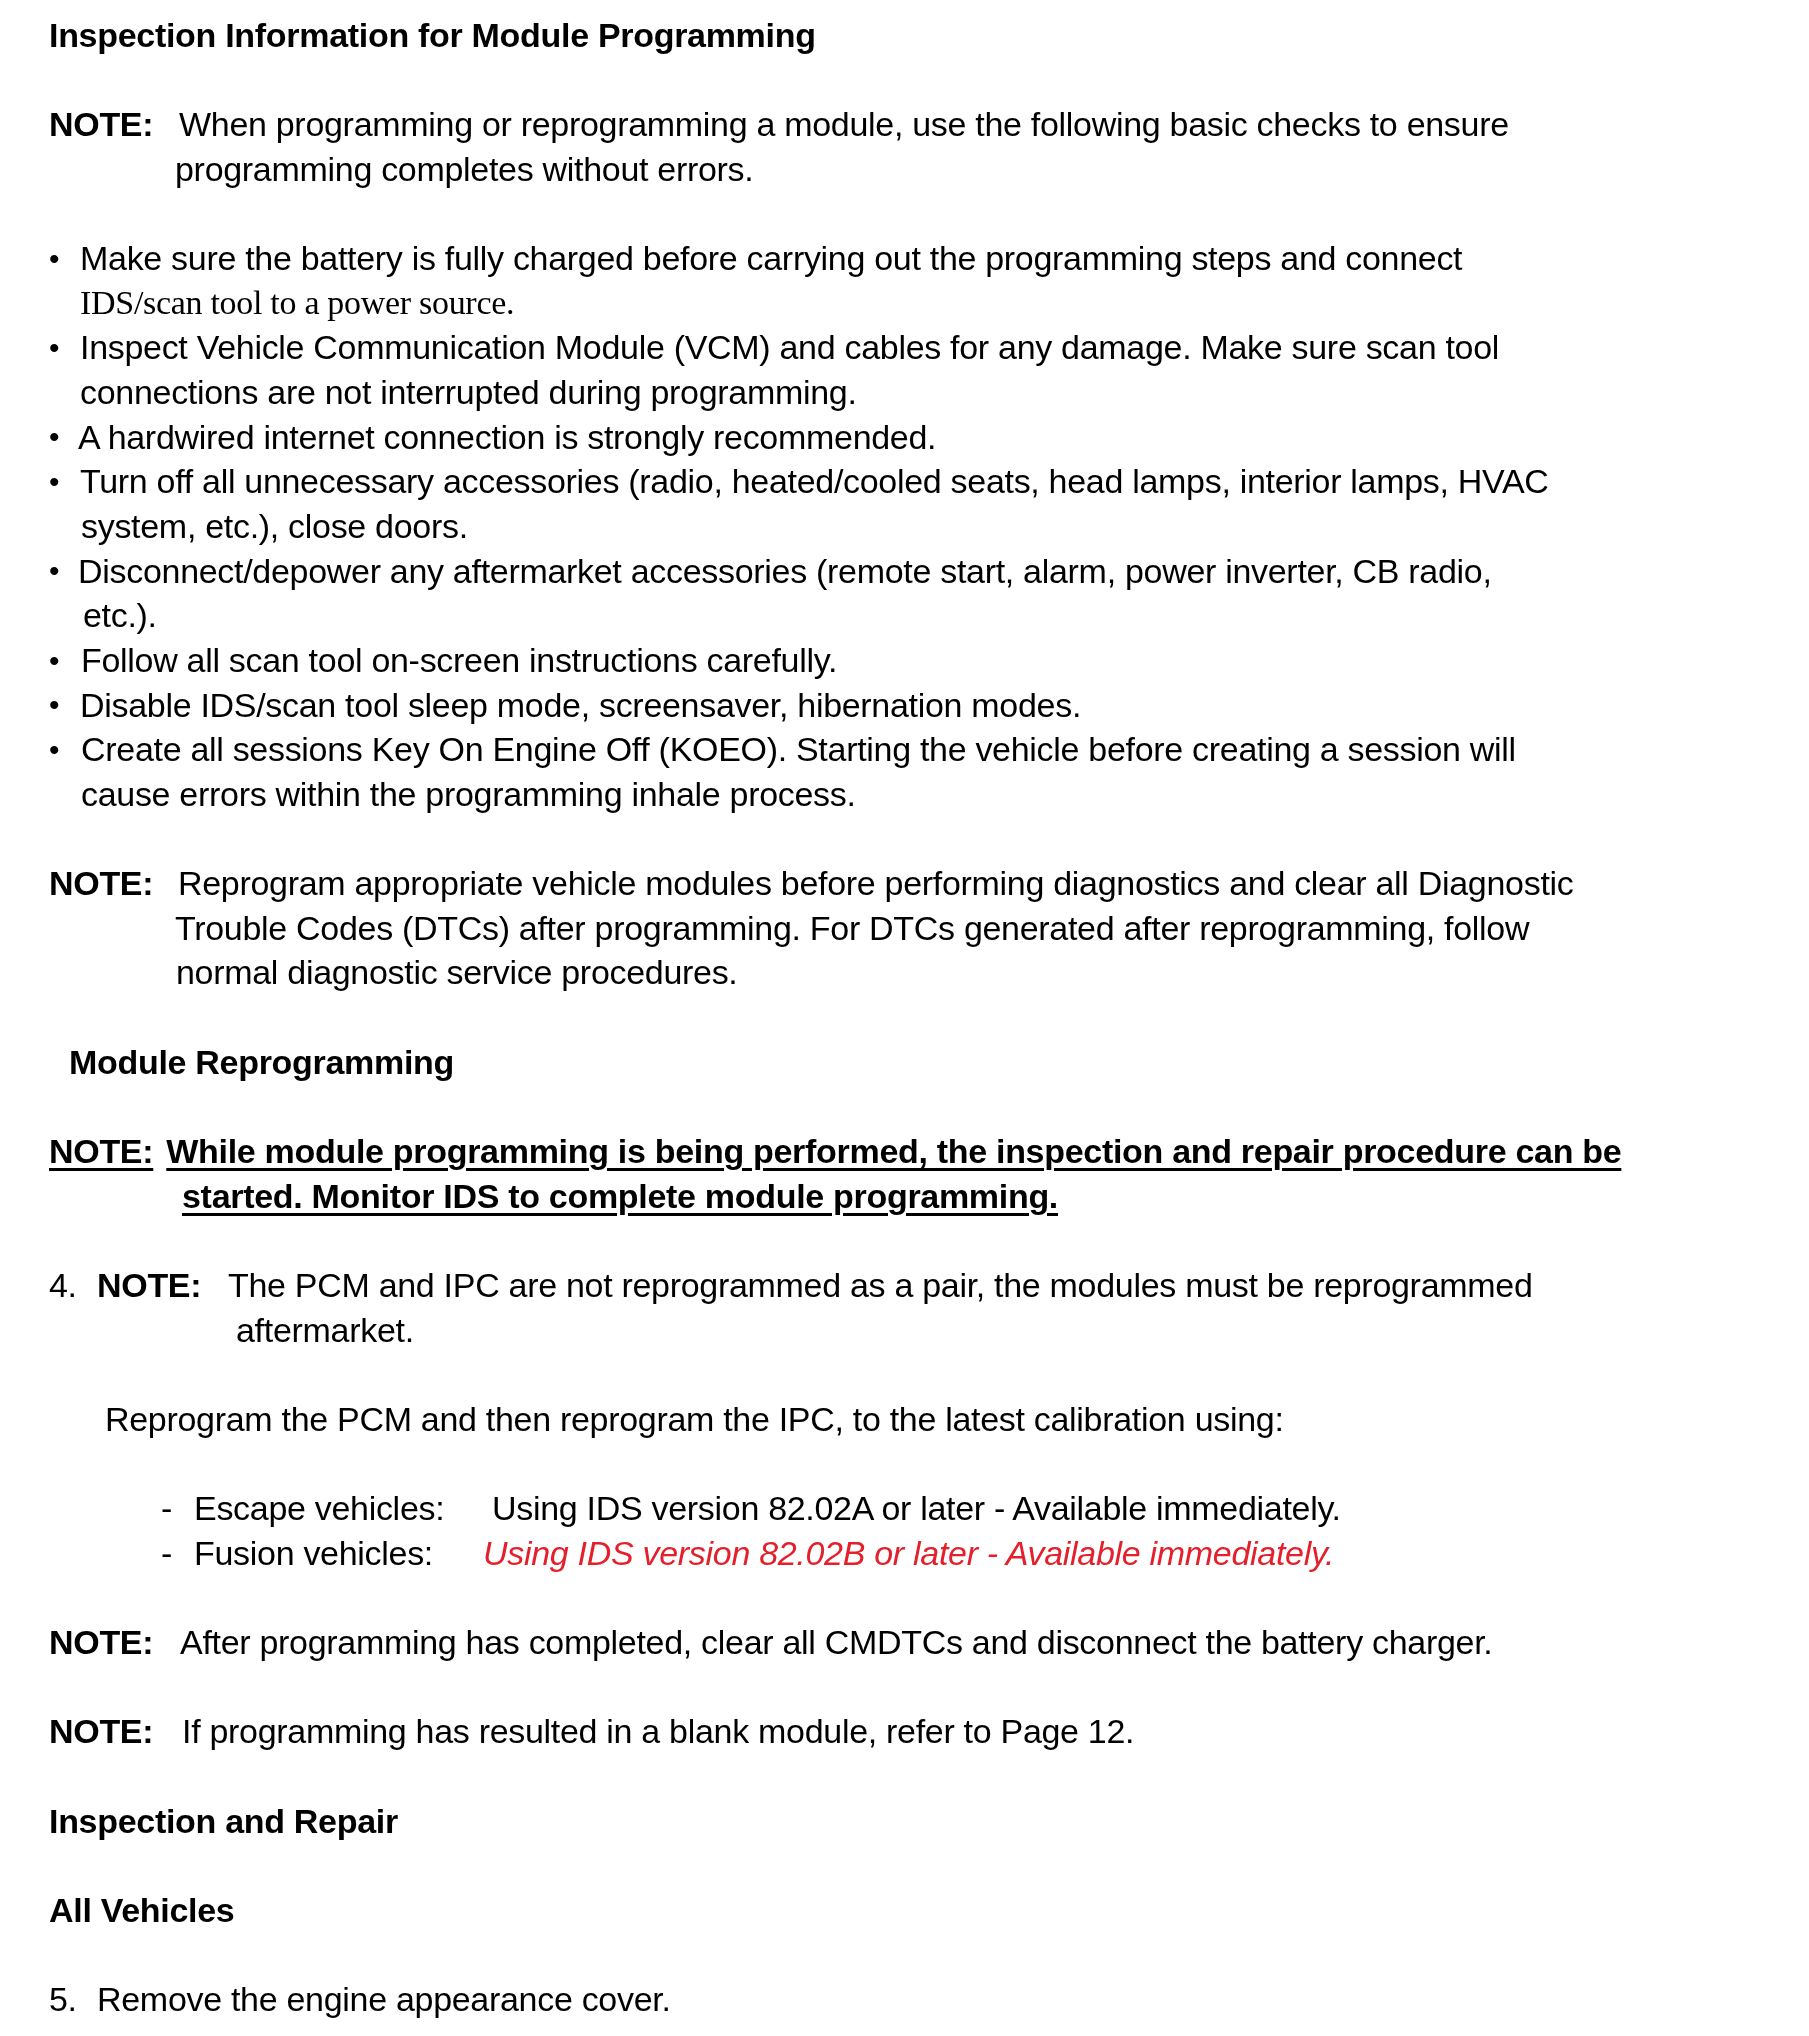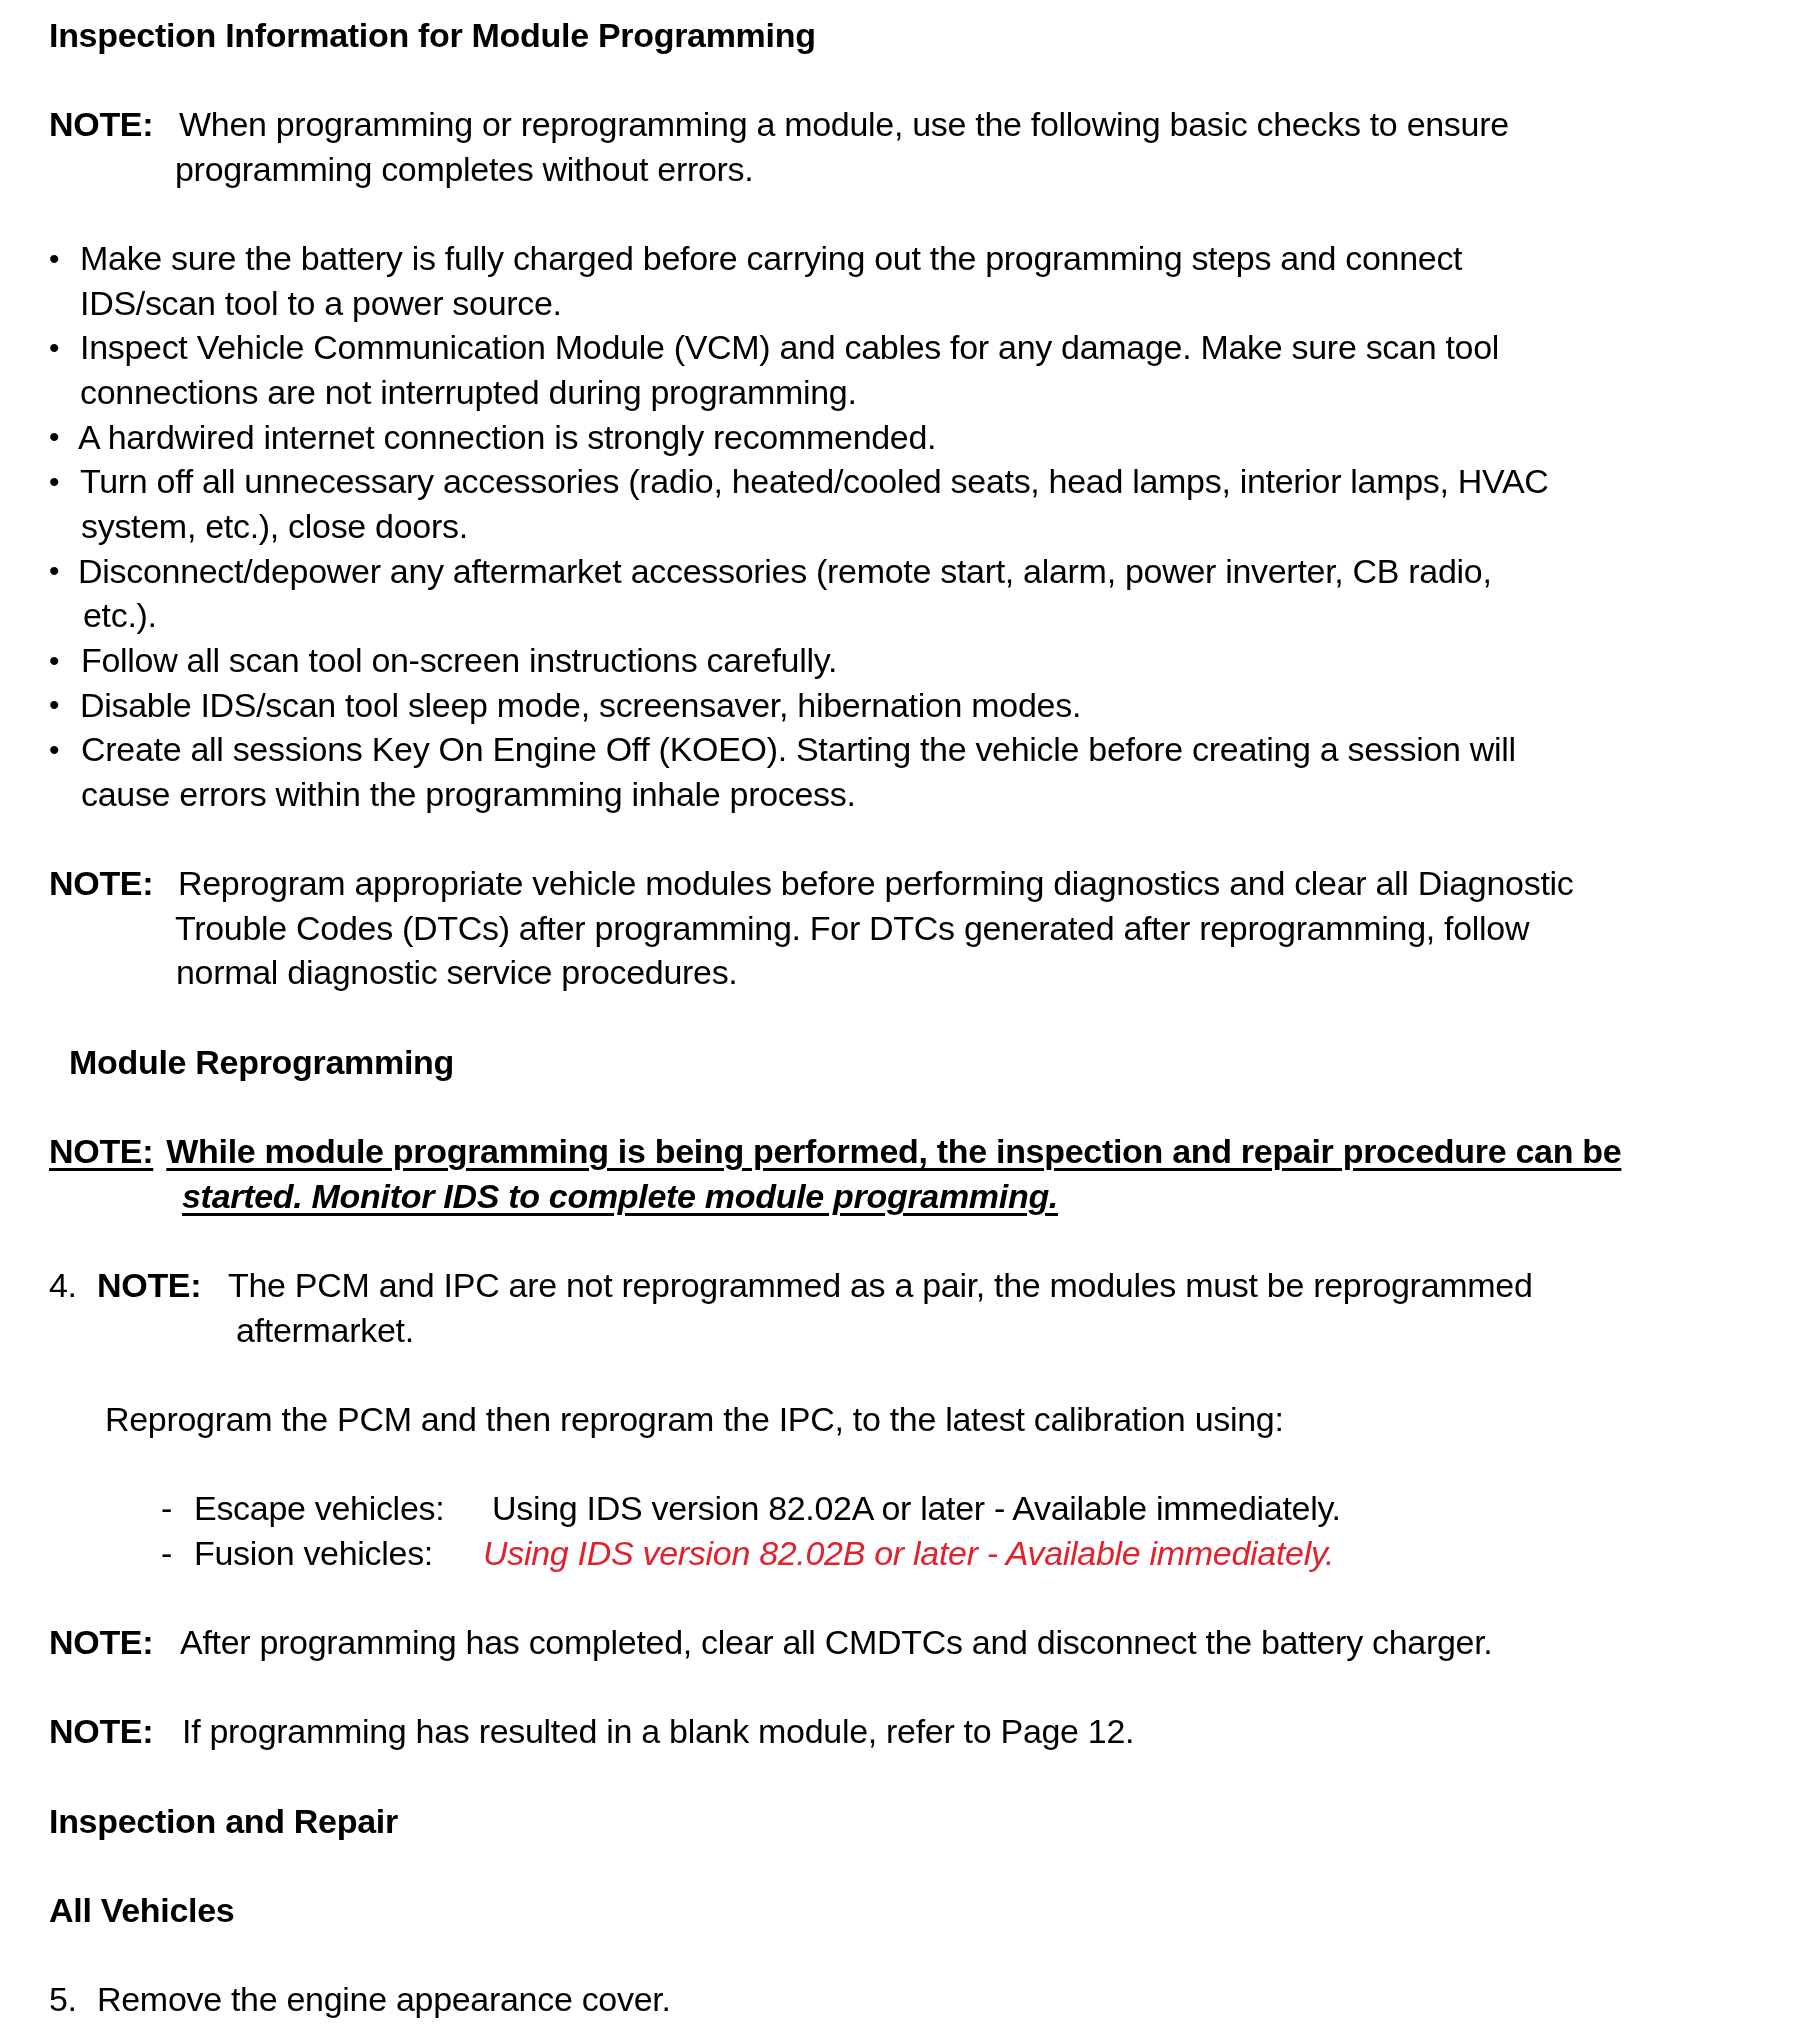--- a/index.html
+++ b/index.html
@@ -22,21 +22,21 @@
 
 <div class="line b" style="top: 18px; left: 49px;">Inspection Information for Module Programming</div>
 
 <div class="line b" style="top: 107px; left: 49px;">NOTE:</div>
 <div class="line" style="top: 107px; left: 179px;">When programming or reprogramming a module, use the following basic checks to ensure</div>
 <div class="line" style="top: 152px; left: 175px;">programming completes without errors.</div>
 
 <div>
   <span class="line bullet" style="top: 244px; left: 49px;">•</span>
   <div class="line" style="top: 241px; left: 80px;">Make sure the battery is fully charged before carrying out the programming steps and connect</div>
-  <div class="line" style="top: 286px; left: 80px;">IDS/scan tool to a power source.</div>
+  <div class="line" style="top: 286px; left: 80px; font-family: Liberation Serif, serif;">IDS/scan tool to a power source.</div>
 
   <span class="line bullet" style="top: 333px; left: 49px;">•</span>
   <div class="line" style="top: 330px; left: 80px;">Inspect Vehicle Communication Module (VCM) and cables for any damage.  Make sure scan tool</div>
   <div class="line" style="top: 375px; left: 80px;">connections are not interrupted during programming.</div>
 
   <span class="line bullet" style="top: 422px; left: 49px;">•</span>
   <div class="line" style="top: 420px; left: 78px;">A hardwired internet connection is strongly recommended.</div>
 
   <span class="line bullet" style="top: 467px; left: 49px;">•</span>
   <div class="line" style="top: 464px; left: 80px;">Turn off all unnecessary accessories (radio, heated/cooled seats, head lamps, interior lamps, HVAC</div>
@@ -59,21 +59,21 @@
 
 <div class="line b" style="top: 866px; left: 49px;">NOTE:</div>
 <div class="line" style="top: 866px; left: 178px;">Reprogram appropriate vehicle modules before performing diagnostics and clear all Diagnostic</div>
 <div class="line" style="top: 911px; left: 175px;">Trouble Codes (DTCs) after programming.  For DTCs generated after reprogramming, follow</div>
 <div class="line" style="top: 955px; left: 176px;">normal diagnostic service procedures.</div>
 
 <div class="line b" style="top: 1045px; left: 49px; margin-left: 20px;">Module Reprogramming</div>
 
 <div class="line b u" style="top: 1134px; left: 49px;">NOTE:</div>
 <div class="line b u" style="top: 1134px; left: 152px; padding-left: 14.3px;">While module programming is being performed, the inspection and repair procedure can be</div>
-<div class="line b u" style="top: 1179px; left: 182px; font-style: italic;">started.  Monitor IDS to complete module programming.</div>
+<div class="line b u" style="top: 1179px; left: 182px;">started.  Monitor IDS to complete module programming.</div>
 
 <div class="line" style="top: 1268px; left: 49px;">4.</div>
 <div class="line b" style="top: 1268px; left: 97px;">NOTE:</div>
 <div class="line" style="top: 1268px; left: 228px;">The PCM and IPC are not reprogrammed as a pair, the modules must be reprogrammed</div>
 <div class="line" style="top: 1313px; left: 236px;">aftermarket.</div>
 
 <div class="line" style="top: 1402px; left: 105px;">Reprogram the PCM and then reprogram the IPC, to the latest calibration using:</div>
 
 <div>
   <span class="line" style="top: 1491px; left: 161px;">-</span>

